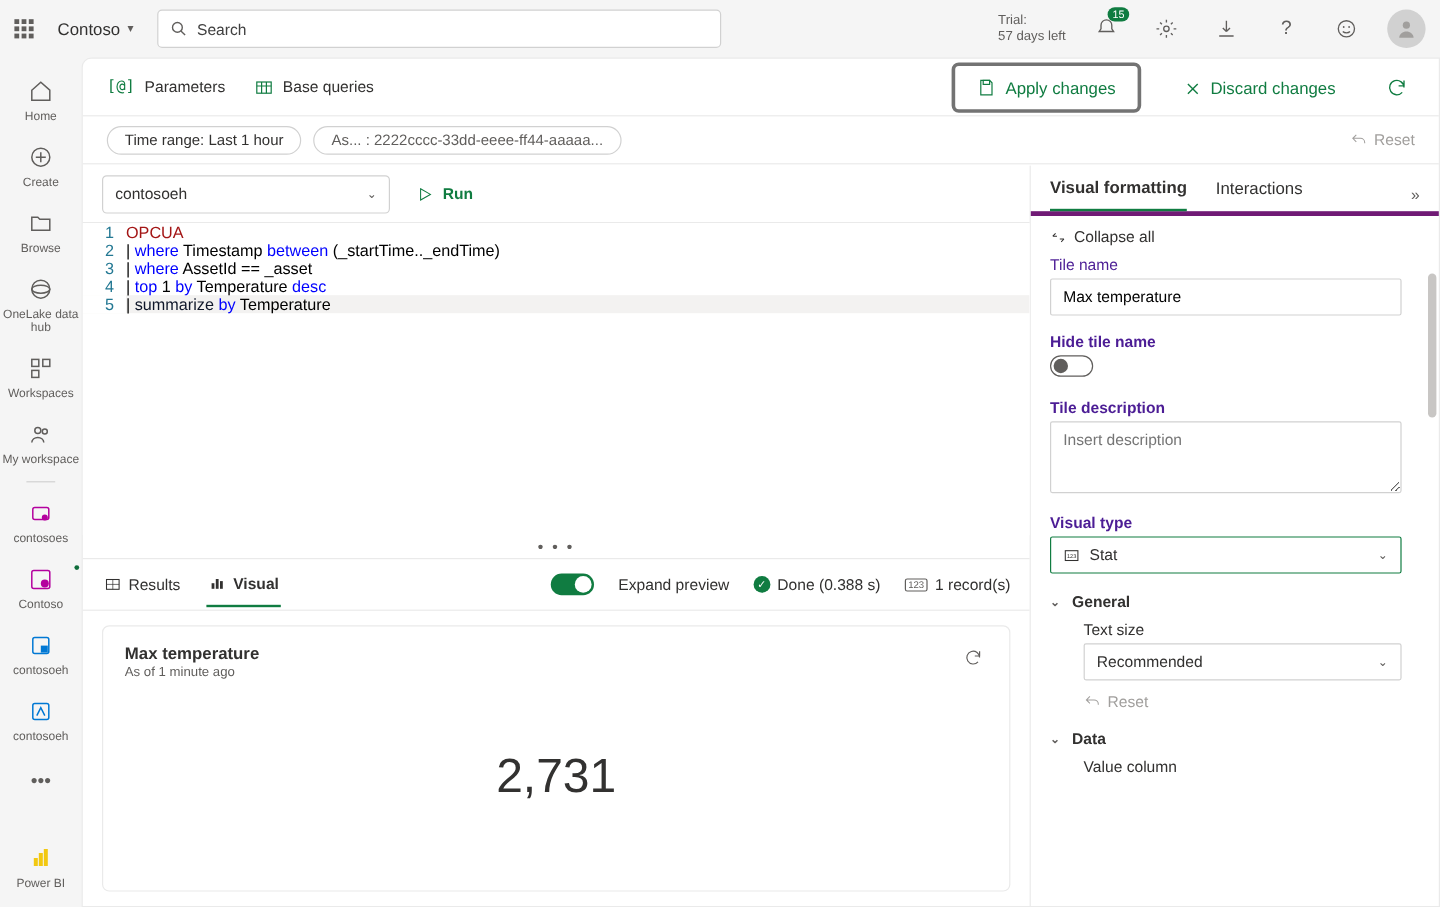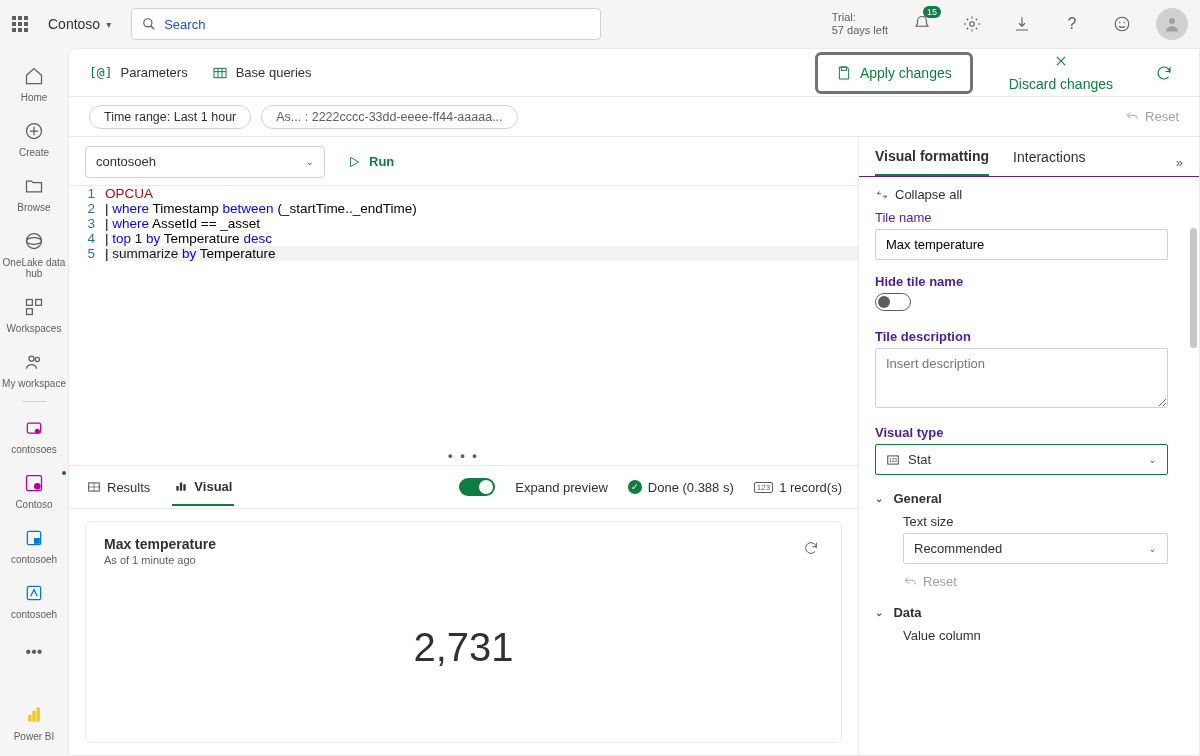--- a/index.html
+++ b/index.html
@@ -3,21 +3,21 @@
 <meta charset="utf-8">
 <style>
 * { box-sizing: border-box; margin: 0; padding: 0; font-family: "Segoe UI", Arial, sans-serif; }
 body { background: #f5f5f5; width: 1200px; height: 756px; overflow: hidden; font-size: 13px; color: #323130; }
 
 
 .topbar { height: 48px; display: flex; align-items: center; padding: 0 12px; background: #f5f5f5; gap: 12px; }
 .app-grid { width: 16px; height: 16px; display: grid; grid-template-columns: repeat(3,4px); grid-template-rows: repeat(3,4px); gap: 2px; cursor:pointer; }
 .app-grid span { background: #605e5c; width: 4px; height: 4px; }
 .org-dd { display:flex; align-items:center; gap:6px; font-size:14px; cursor:pointer; padding: 4px 8px;}
-.search-box { flex: 1; max-width: 470px; background: #fff; border: 1px solid #d1d1d1; border-radius: 4px; height: 32px; display:flex; align-items:center; padding: 0 10px; gap:8px; color:#1d4ed8;}
+.search-box { flex: 1; max-width: 470px; background: #fff; border: 1px solid #d1d1d1; border-radius: 4px; height: 32px; display:flex; align-items:center; padding: 0 10px; gap:8px; color:#404040;}
 .topbar-right { margin-left:auto; display:flex; align-items:center; gap:18px; }
 .trial-box { font-size: 11px; line-height:13px; color:#605e5c; }
 .icon-btn { width:32px; height:32px; display:flex; align-items:center; justify-content:center; cursor:pointer; position:relative; color:#605e5c;}
 .badge { position:absolute; top:-2px; right:-3px; background:#107c41; color:#fff; border-radius:8px; font-size:9px; padding:1px 4px; }
 .avatar { width:32px; height:32px; border-radius:50%; background:#d1d1d1; display:flex; align-items:center; justify-content:center; color:#605e5c;}
 
 
 .rail { position:absolute; left:0; top:48px; bottom:0; width:68px; background:#f5f5f5; display:flex; flex-direction:column; align-items:center; padding-top:8px; gap:2px;}
 .rail-item { width:68px; display:flex; flex-direction:column; align-items:center; padding:6px 2px; cursor:pointer; font-size:10px; color:#605e5c; text-align:center; gap:2px;}
 .rail-item.active { position:relative; }
@@ -25,21 +25,21 @@
 .rail-icon { width:28px; height:28px; display:flex; align-items:center; justify-content:center; }
 .rail-divider { width:24px; border-top:1px solid #d1d1d1; margin:4px 0;}
 
 
 .main { position:absolute; left:68px; right:0; top:48px; bottom:0; background:#fff; border-top-left-radius:8px; border:1px solid #eaeaea; }
 .main-header { height:48px; border-bottom:1px solid #eaeaea; display:flex; align-items:center; padding:0 20px; gap:24px;}
 .mh-item { display:flex; align-items:center; gap:8px; color:#323130; cursor:pointer; }
 .mh-spacer { flex:1; }
 .apply-box { border:3px solid #737373; border-radius:6px; padding:4px 4px; display:flex; align-items:center;}
 .apply-btn { display:flex; align-items:center; gap:8px; color:#107c41; padding:6px 14px; cursor:pointer; font-size:14px;}
-.discard-btn { display:flex; align-items:center; gap:8px; color:#107c41; padding:6px 12px; cursor:pointer; font-size:14px;flex-direction:column;}
+.discard-btn { display:flex; align-items:flex-end; gap:8px; color:#107c41; padding:6px 12px; cursor:pointer; font-size:14px;}
 .refresh-btn { color:#107c41; padding:6px; cursor:pointer;}
 
 .filter-row { height:40px; border-bottom:1px solid #eaeaea; display:flex; align-items:center; padding:0 20px; gap:10px;}
 .pill { border:1px solid #d1d1d1; border-radius:16px; padding:4px 14px; font-size:12.5px; cursor:pointer; background:#fff;}
 .pill.muted { color:#605e5c; }
 .reset-link { margin-left:auto; color:#a19f9d; display:flex; align-items:center; gap:6px; cursor:pointer;}
 
 .content-row { position:absolute; top:89px; left:0; right:0; bottom:0; display:flex;}
 .editor-col { flex:1; display:flex; flex-direction:column; border-right:1px solid #eaeaea; min-width:0;}
 .side-col { width:340px; display:flex; flex-direction:column; position:relative;}
@@ -71,21 +71,21 @@
 .rec-icon { border:1px solid #605e5c; border-radius:2px; font-size:8px; padding:0 2px; color:#605e5c;}
 
 .preview { margin:12px 16px; border:1px solid #eaeaea; border-radius:6px; padding:14px 18px; flex:1; display:flex; flex-direction:column;}
 .preview-head { display:flex; justify-content:space-between; align-items:flex-start;}
 .preview-title { font-weight:600; font-size:14px;}
 .preview-sub { font-size:11px; color:#605e5c; margin-top:2px;}
 .preview-body { flex:1; display:flex; align-items:center; justify-content:center;}
 .stat-val { font-size:40px; color:#323130;}
 
 
-.side-tabs { display:flex; align-items:center; padding:10px 16px 0 16px; gap:24px; border-bottom:1px solid #701a75; position:relative;}
+.side-tabs { display:flex; align-items:center; padding:10px 16px 0 16px; gap:24px; border-bottom:4px solid #701a75; position:relative;}
 .side-tab { padding-bottom:10px; cursor:pointer; font-size:14px;}
 .side-tab.active { border-bottom:2px solid #107c41; font-weight:600;}
 .side-expand { margin-left:auto; cursor:pointer; color:#605e5c;}
 .side-scroll { flex:1; overflow-y:auto; padding:10px 16px 16px 16px;}
 .collapse-all { display:flex; align-items:center; gap:6px; color:#323130; cursor:pointer; margin-bottom:8px; font-size:13px;}
 .field-label { font-size:13px; color:#4c1d95; margin:8px 0 4px 0;}
 .text-input { width:95%; border:1px solid #d1d1d1; border-radius:2px; padding:7px 10px; font-size:13px;}
 .textarea { width:95%; height:60px; border:1px solid #d1d1d1; border-radius:2px; padding:7px 10px; font-size:13px; resize:vertical;}
 .mini-toggle { width:36px; height:18px; background:#fff; border:1px solid #605e5c; border-radius:10px; position:relative; cursor:pointer;}
 .mini-toggle::after { content:""; width:12px; height:12px; background:#605e5c; border-radius:50%; position:absolute; top:2px; left:2px;}

